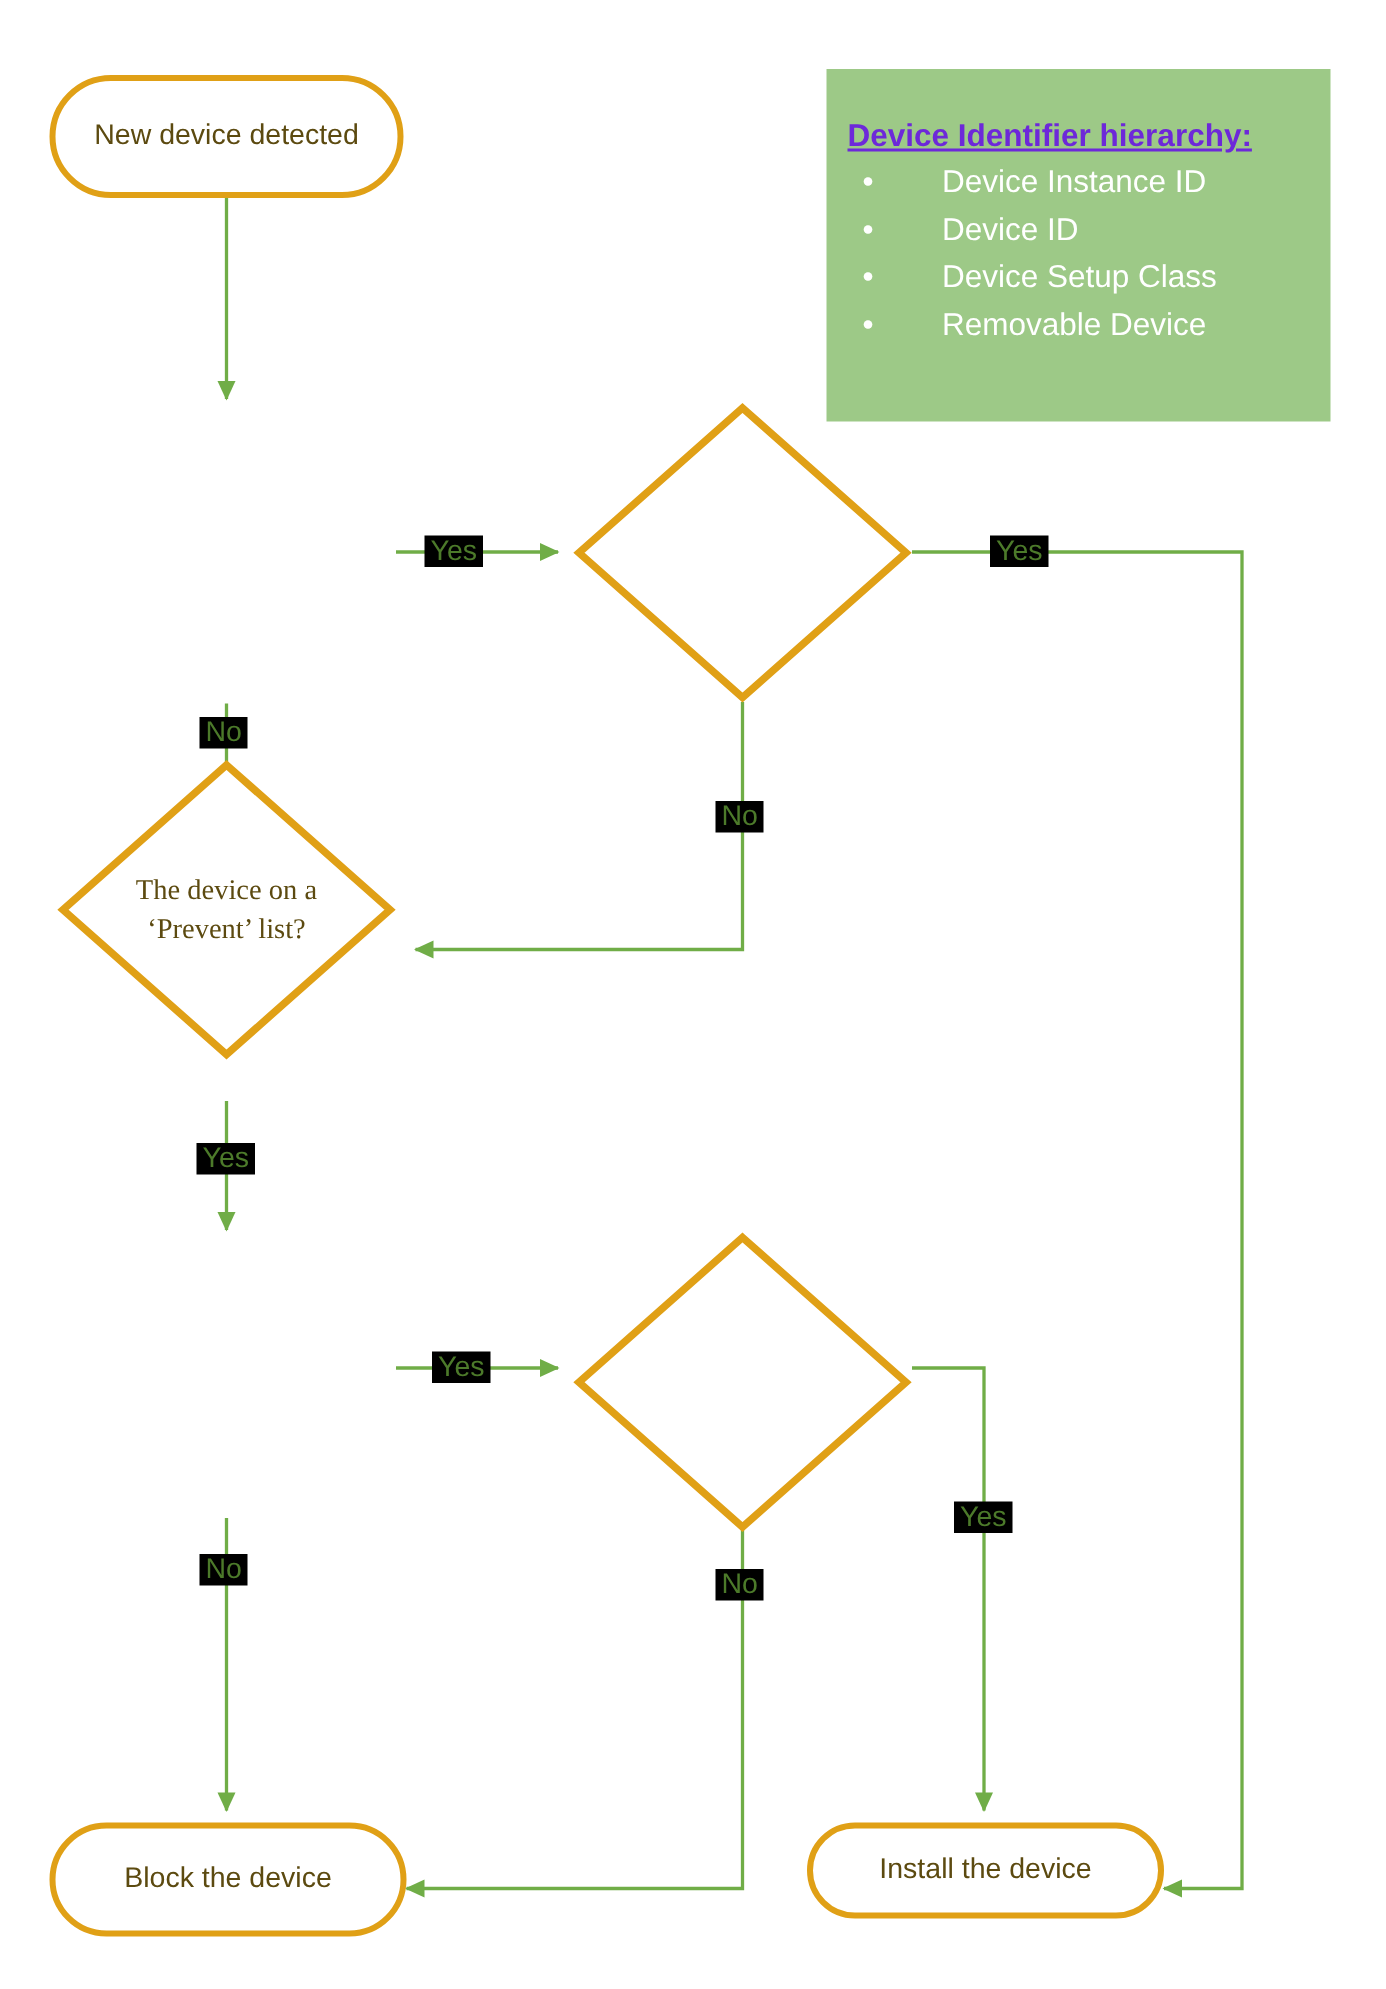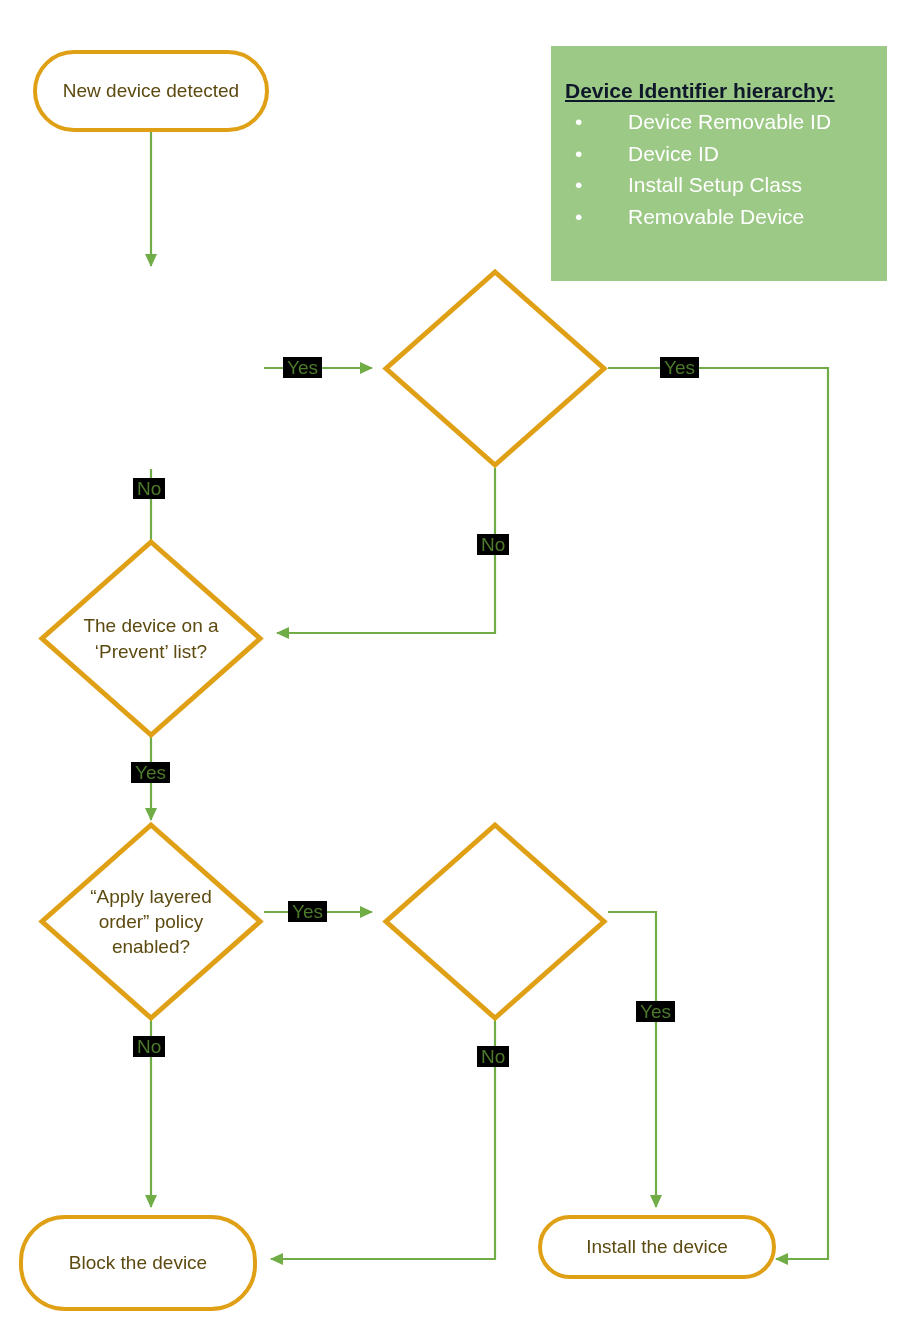--- a/index.html
+++ b/index.html
@@ -88,21 +88,21 @@
     background: #9DC987;
     color: #ffffff;
     padding: 32px 0 26px 14px;
   }
   #legend .legend-title {
     font-size: 21px;
     font-weight: bold;
     text-decoration: underline;
     line-height: 1.25;
     margin: 0 0 2px 0;
-    color: #0f172a;
+    color: #6d28d9;
   }
   #legend ul {
     list-style: none;
     margin: 0;
     padding: 0;
   }
   #legend li {
     position: relative;
     font-size: 21px;
     line-height: 1.5;
@@ -160,41 +160,35 @@
     <span>New device detected</span>
   </div>
 
 
   <div class="decision" style="left:382px; top:268px; width:226px; height:201px;">
     <svg class="dia-shape" viewBox="0 0 226 201" preserveAspectRatio="none">
       <polygon points="113,4 222,100.5 113,197 4,100.5" fill="#ffffff" stroke="#E0A016" stroke-width="5"></polygon>
     </svg>
   </div>
 
-  <div class="decision" style="left:38px; top:538px; width:226px; height:201px;">
+  <div class="decision" style="left:38px; top:506px; width:226px; height:201px;font-family:Liberation Serif, serif;">
     <svg class="dia-shape" viewBox="0 0 226 201" preserveAspectRatio="none">
       <polygon points="113,4 222,100.5 113,197 4,100.5" fill="#ffffff" stroke="#E0A016" stroke-width="5"></polygon>
     </svg>
     <div class="dia-label">The device on a ‘Prevent’ list?</div>
   </div>
 
-  <div class="decision" style="left:38px; top:821px; width:226px; height:201px;">
-    <svg class="dia-shape" viewBox="0 0 226 201" preserveAspectRatio="none">
-      <polygon points="113,4 222,100.5 113,197 4,100.5" fill="#ffffff" stroke="#E0A016" stroke-width="5"></polygon>
-    </svg>
-    <div class="dia-label">“Apply layered order” policy enabled?</div>
-  </div>
 
   <div class="decision" style="left:382px; top:821px; width:226px; height:201px;">
     <svg class="dia-shape" viewBox="0 0 226 201" preserveAspectRatio="none">
       <polygon points="113,4 222,100.5 113,197 4,100.5" fill="#ffffff" stroke="#E0A016" stroke-width="5"></polygon>
     </svg>
   </div>
 
-  <div class="terminator" style="left:19px; top:1215px; width:238px; height:96px;">
+  <div class="terminator" style="left:33px; top:1215px; width:238px; height:76px;">
     <span>Block the device</span>
   </div>
 
   <div class="terminator" style="left:538px; top:1215px; width:238px; height:64px;">
     <span>Install the device</span>
   </div>
 
   <div class="edge-label" style="left:283px; top:357px;">Yes</div>
 
   <div class="edge-label" style="left:133px; top:478px;">No</div>
@@ -211,29 +205,29 @@
 
   <div class="edge-label" style="left:636px; top:1001px;">Yes</div>
 
   <div class="edge-label" style="left:477px; top:1046px;">No</div>
 
   <div id="legend" style="left:551px; top:46px; width:336px; height:235px;">
     <div class="legend-title">Device Identifier hierarchy:</div>
     <ul>
       <li>
         <span class="bullet">•</span>
-        <span>Device Removable ID</span>
+        <span>Device Instance ID</span>
       </li>
       <li>
         <span class="bullet">•</span>
         <span>Device ID</span>
       </li>
       <li>
         <span class="bullet">•</span>
-        <span>Install Setup Class</span>
+        <span>Device Setup Class</span>
       </li>
       <li>
         <span class="bullet">•</span>
         <span>Removable Device</span>
       </li>
     </ul>
   </div>
 
 </div>
 

